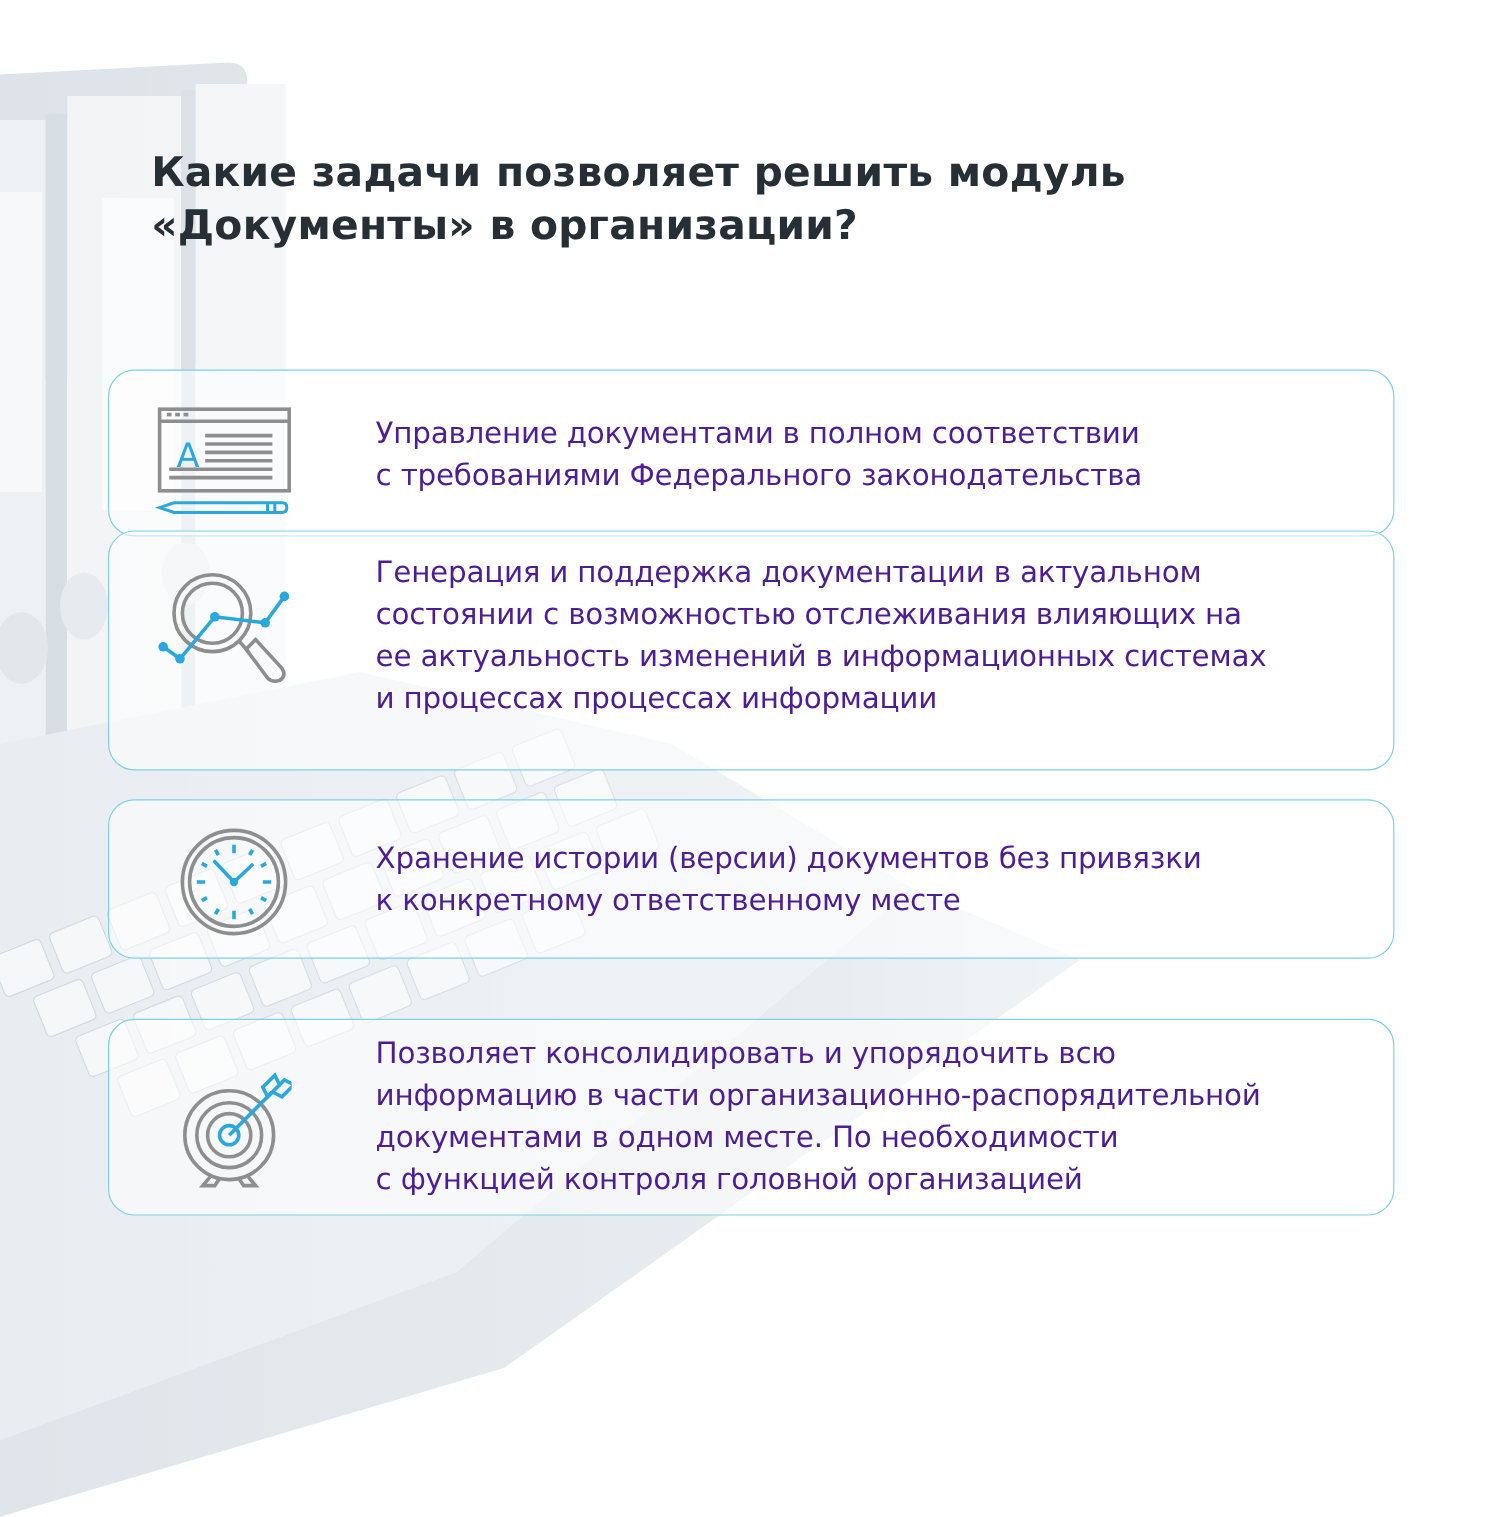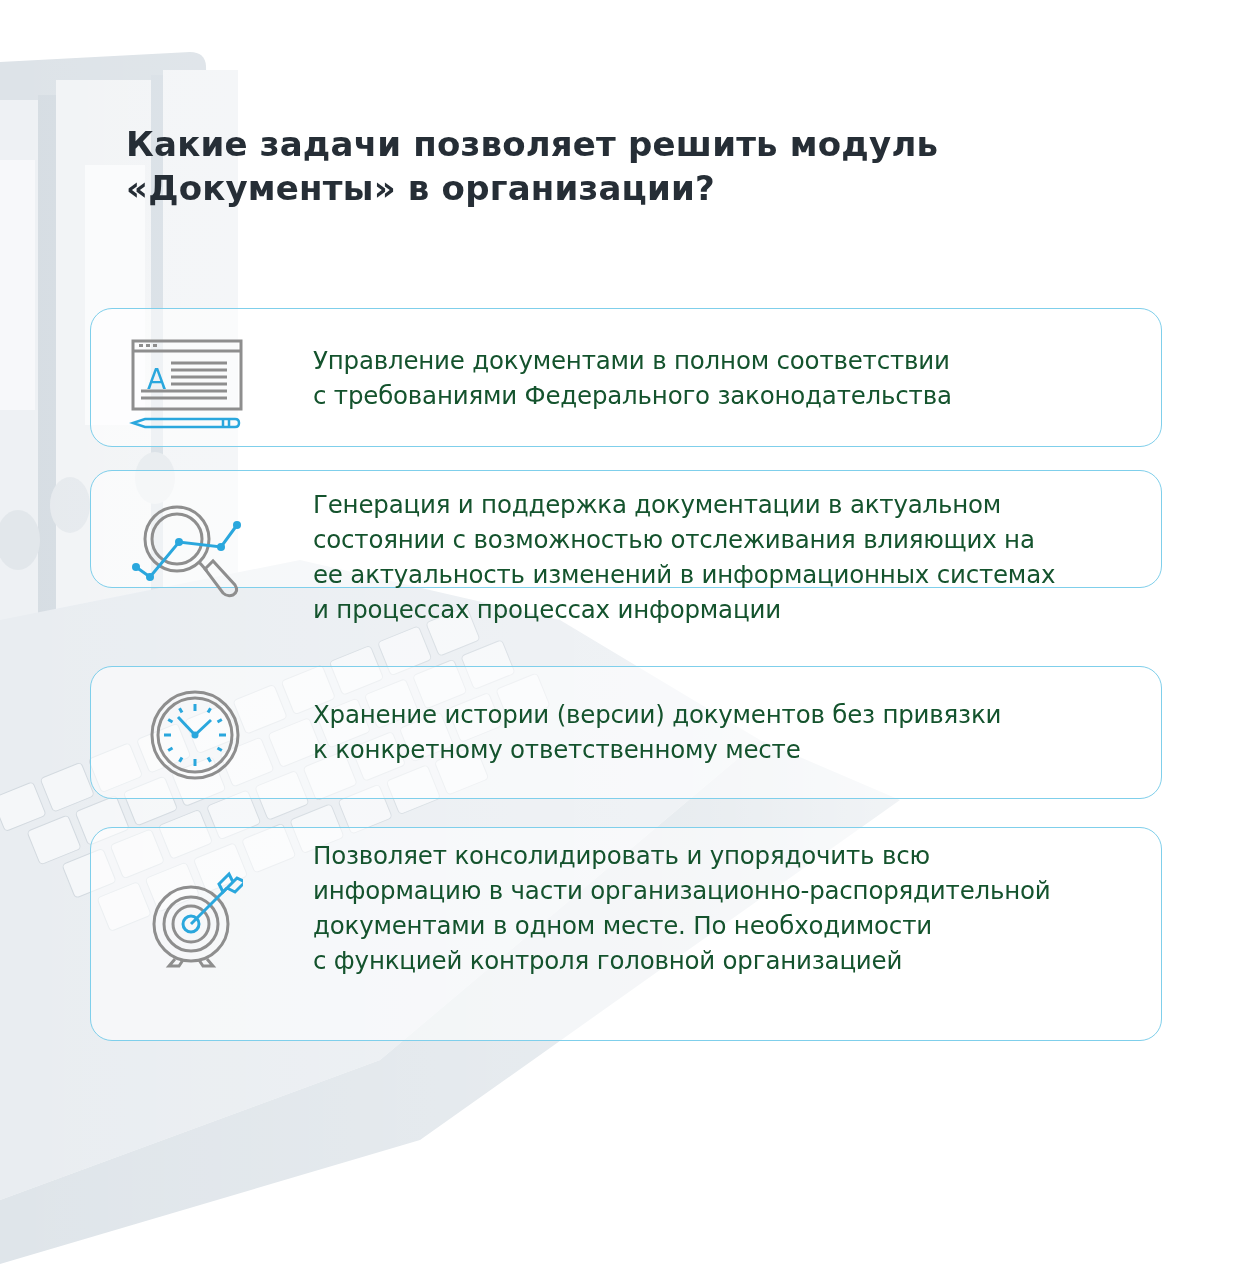--- a/index.html
+++ b/index.html
@@ -18,21 +18,21 @@
   .title span { display: block; }
   .card {
     position: absolute; left: 90px; width: 1072px; z-index: 2;
     border: 1.5px solid #7fcfeb; border-radius: 22px;
     background: rgba(255,255,255,0.55); box-sizing: border-box;
   }
   .card .icon { position: absolute; left: 32px; width: 120px; }
   .card .text {
     position: absolute; left: 222px; right: 14px;
     font-family: "DejaVu Sans", sans-serif; font-size: 24.5px; line-height: 35px;
-    color: #14532d; letter-spacing: -0.2px;
+    color: #4c1d95; letter-spacing: -0.2px;
   }
   .card .text span { display: block; white-space: nowrap; }
 </style>
 </head>
 <body>
 
 <svg class="bg" width="1252" height="1264" viewBox="0 0 1252 1264">
   <defs>
     <linearGradient id="fadeR" x1="0" y1="0" x2="1" y2="0">
       <stop offset="0" stop-color="#fff" stop-opacity="0"></stop>
@@ -125,21 +125,21 @@
     <path d="M10 84 L22 80 L112 80 Q116 80 116 84 Q116 88 112 88 L22 88 Z" fill="none" stroke="#2aa7dd" stroke-width="2.5"></path>
     <line x1="100" y1="80" x2="100" y2="88" stroke="#2aa7dd" stroke-width="2.5"></line>
     <line x1="106" y1="80" x2="106" y2="88" stroke="#2aa7dd" stroke-width="2.5"></line>
   </svg>
   <div class="text" style="top:34px;">
     <span>Управление документами в полном соответствии</span>
     <span>с требованиями Федерального законодательства</span>
   </div>
 </div>
 
-<div class="card" style="top:470px;height:118px;">
+<div class="card" style="top:442px;height:200px;">
   <svg class="icon" style="top:28px;" width="120" height="110" viewBox="0 0 120 110">
     <circle cx="54" cy="40" r="32" fill="none" stroke="#8e8e8e" stroke-width="3"></circle>
     <circle cx="54" cy="40" r="25" fill="none" stroke="#8e8e8e" stroke-width="3"></circle>
     <line x1="76" y1="63" x2="84" y2="72" stroke="#8e8e8e" stroke-width="3"></line>
     <path d="M82 70 L90 62 L112 86 Q116 92 110 96 Q104 98 100 94 Z" fill="none" stroke="#8e8e8e" stroke-width="3"></path>
     <polyline points="13,68 27,78 56,43 98,48 114,26" fill="none" stroke="#2aa7dd" stroke-width="3"></polyline>
     <circle cx="13" cy="68" r="4" fill="#2aa7dd"></circle>
       <circle cx="27" cy="78" r="4" fill="#2aa7dd"></circle>
     <circle cx="56" cy="43" r="4" fill="#2aa7dd"></circle>
       <circle cx="98" cy="48" r="4" fill="#2aa7dd"></circle>
@@ -174,21 +174,21 @@
         <line x1="72" y1="46" x2="88" y2="31"></line>
     </g>
     <circle cx="72" cy="46" r="3.5" fill="#2aa7dd"></circle>
   </svg>
   <div class="text" style="top:30px;">
     <span>Хранение истории (версии) документов без привязки</span>
     <span>к конкретному ответственному месте</span>
   </div>
 </div>
 
-<div class="card" style="top:827px;height:214px;">
+<div class="card" style="top:849px;height:164px;">
   <svg class="icon" style="top:38px;" width="120" height="106" viewBox="0 0 120 106">
     <circle cx="68" cy="58" r="37" fill="none" stroke="#8e8e8e" stroke-width="3"></circle>
     <circle cx="68" cy="58" r="27" fill="none" stroke="#8e8e8e" stroke-width="3"></circle>
     <circle cx="68" cy="58" r="18" fill="none" stroke="#8e8e8e" stroke-width="3"></circle>
     <path d="M52 93 L46 100 L56 100 L60 94" fill="none" stroke="#8e8e8e" stroke-width="3"></path>
     <path d="M84 93 L90 100 L80 100 L76 94" fill="none" stroke="#8e8e8e" stroke-width="3"></path>
     <circle cx="68" cy="58" r="8" fill="none" stroke="#2aa7dd" stroke-width="3"></circle>
     <line x1="68" y1="58" x2="104" y2="22" stroke="#2aa7dd" stroke-width="3"></line>
     <path d="M100 26 L96 18 L106 8 L110 16 Z M104 22 L112 26 L122 16 L114 12 Z" fill="none" stroke="#2aa7dd" stroke-width="3"></path>
   </svg>

